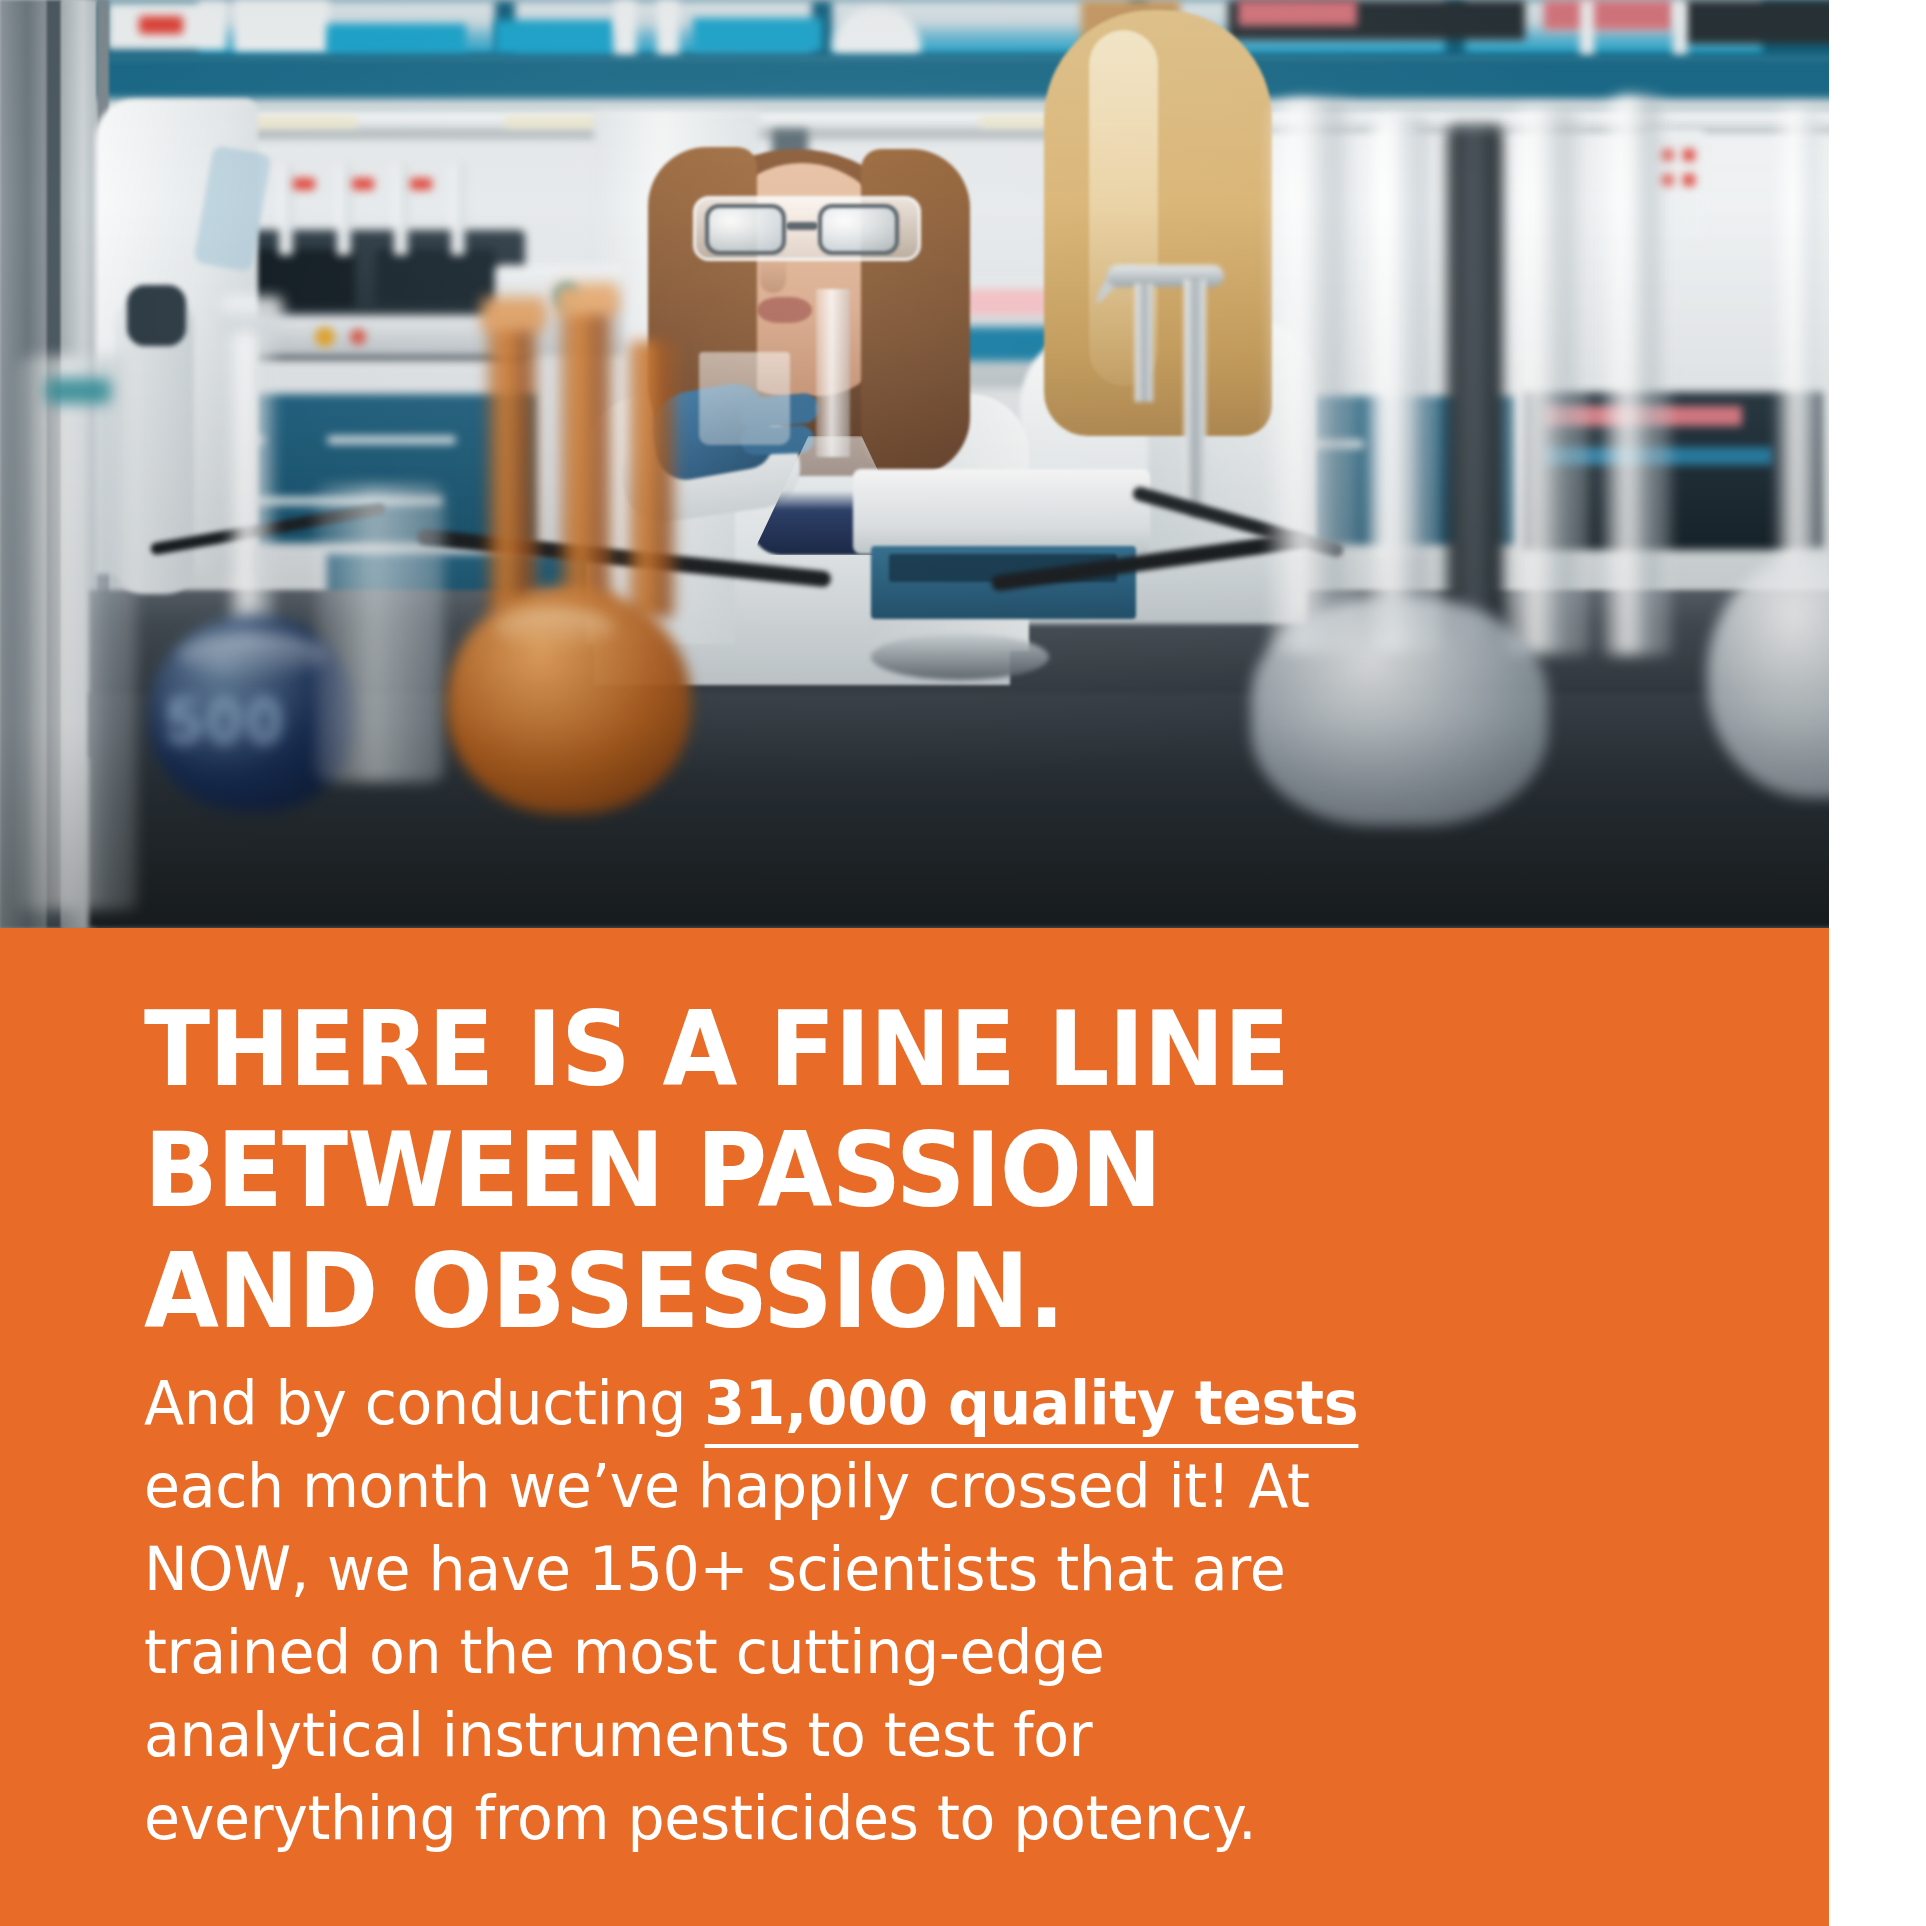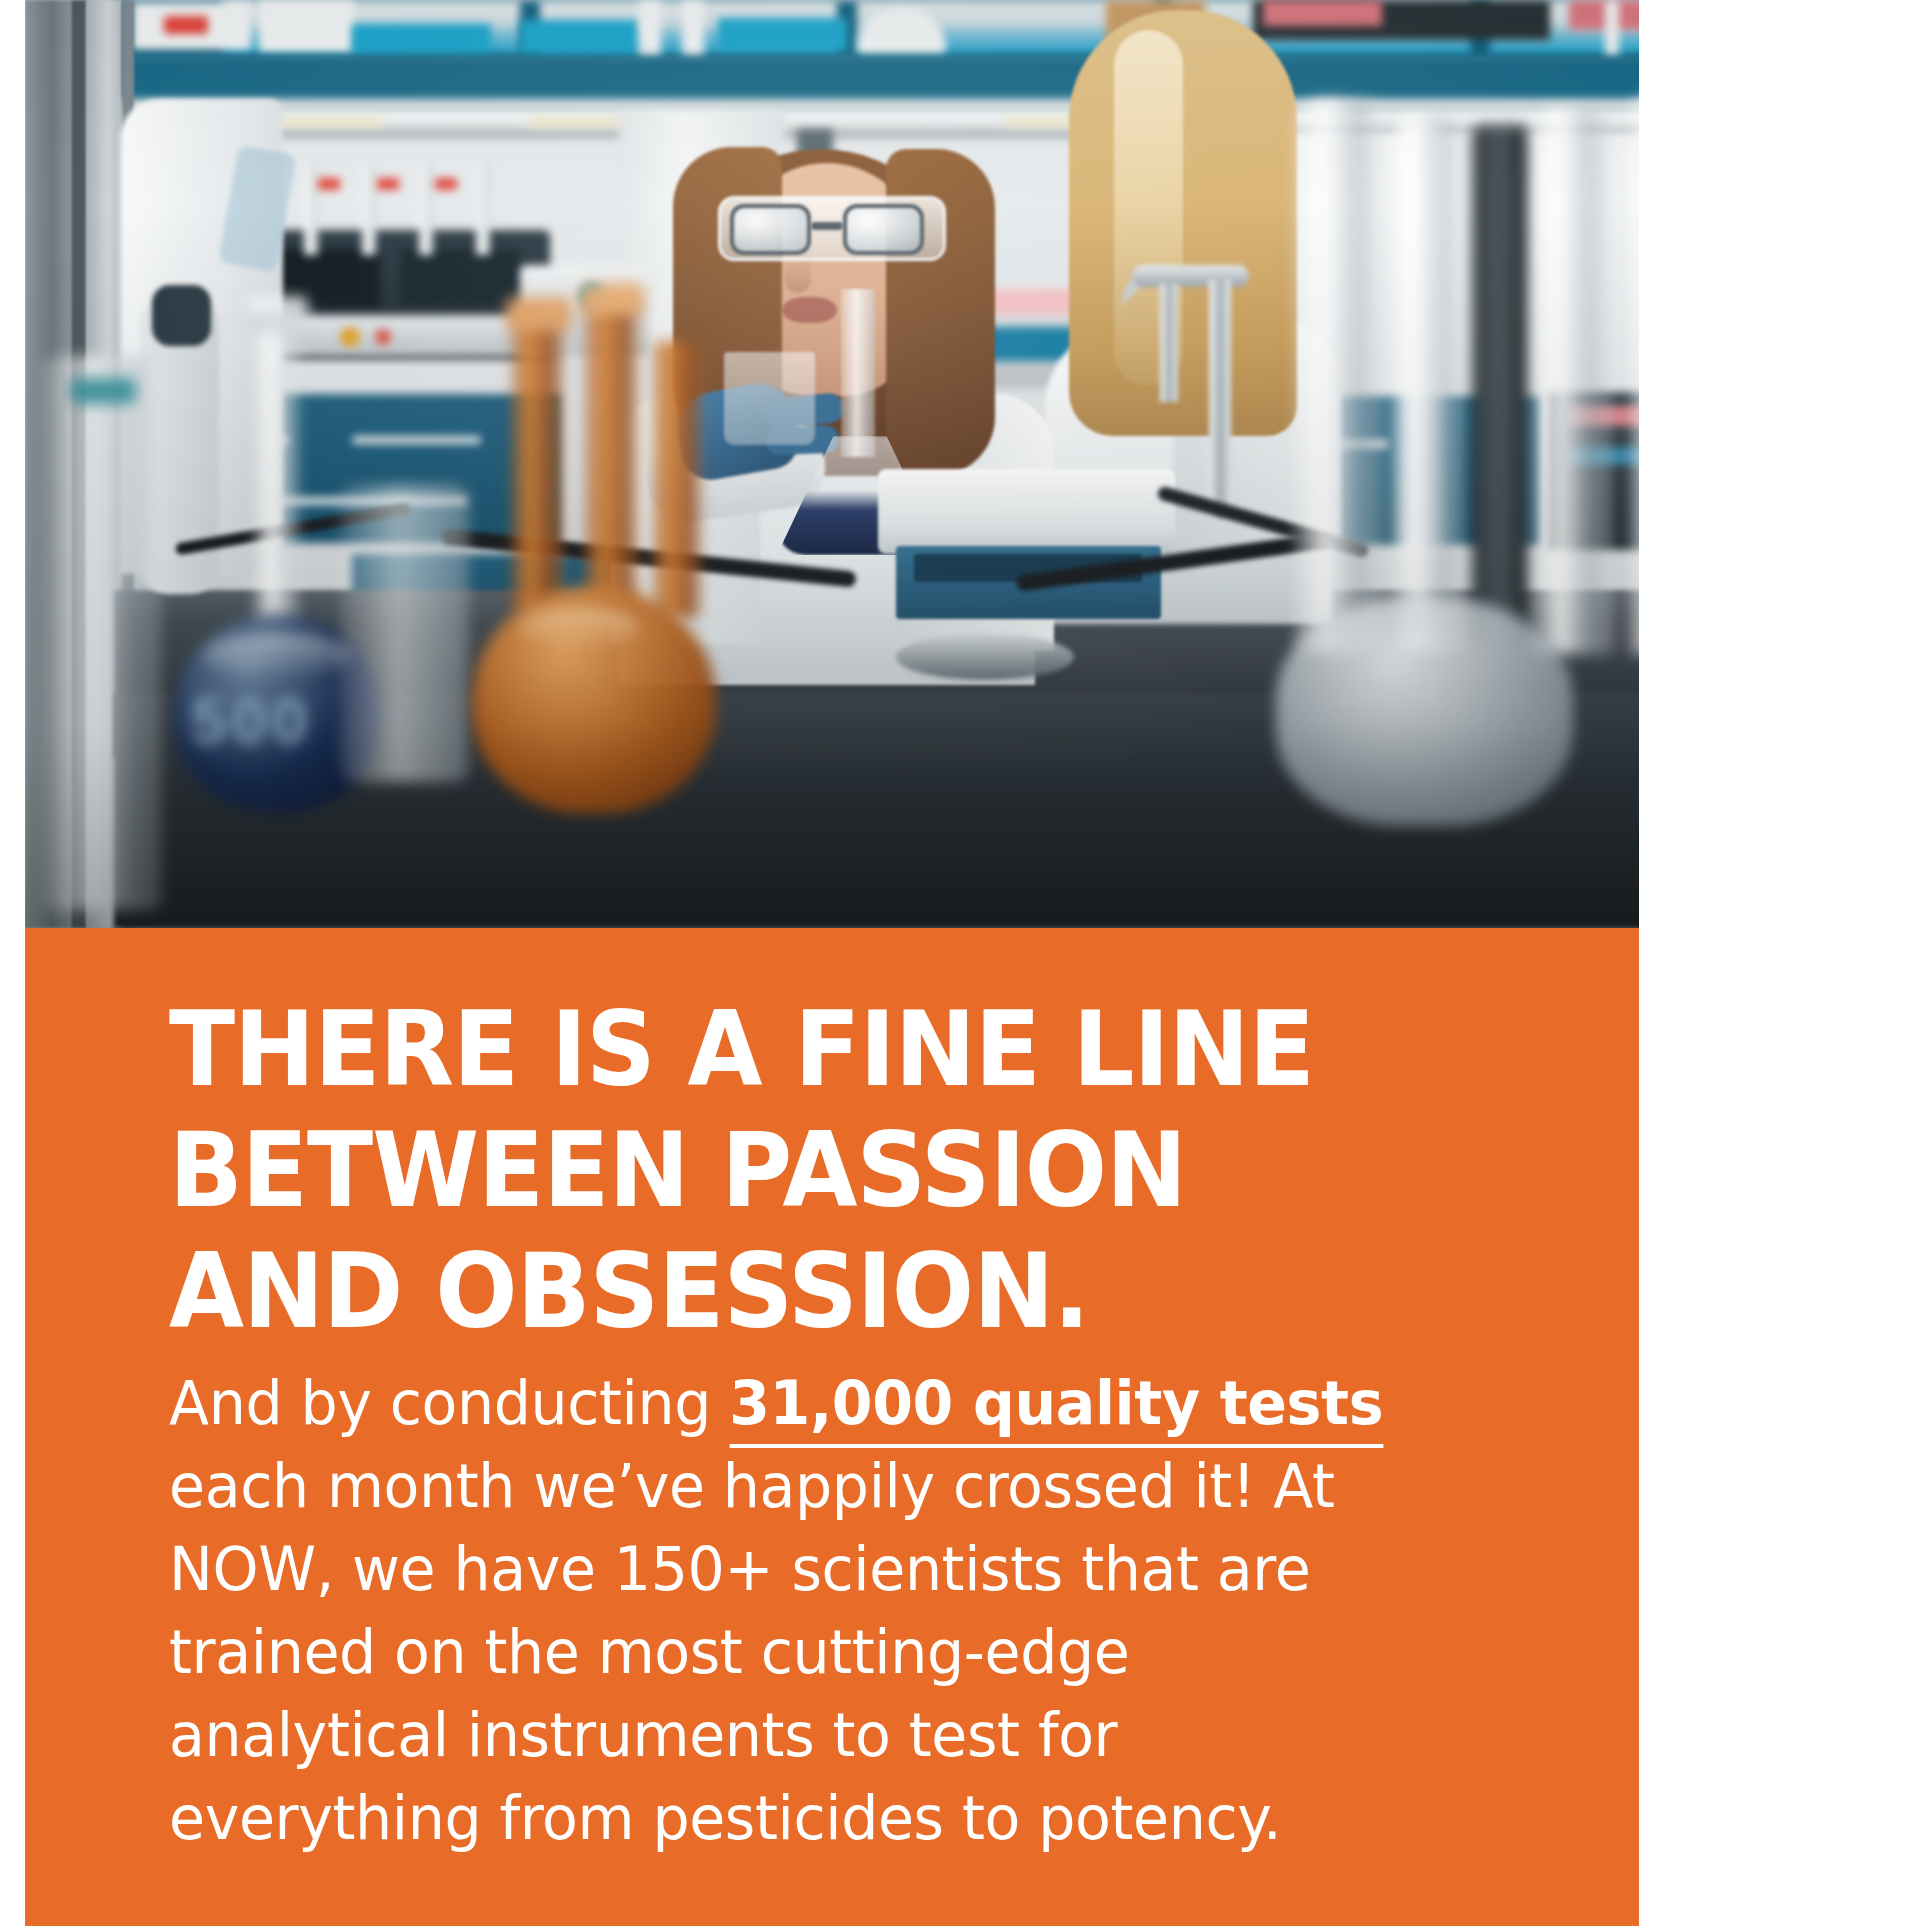--- a/index.html
+++ b/index.html
@@ -1,20 +1,20 @@
 <!DOCTYPE html>
 <html><head>
 <meta charset="utf-8">
 <style>
   * { margin:0; padding:0; box-sizing:border-box; }
   html,body { width:1927px; height:1927px; overflow:hidden; background:#ffffff; }
   body { font-family:"Liberation Sans", sans-serif; }
 
   #poster {
-    position:relative; width:1614px; height:1927px; overflow:hidden;margin-left:25px;
+    position:relative; width:1829px; height:1927px; overflow:hidden;
   }
 
   
   .photo {
     position:absolute; left:0; top:0; width:1927px; height:928px;
     overflow:hidden;
     background:#b9c0c4;
   }
   .ph { position:absolute; }
 

